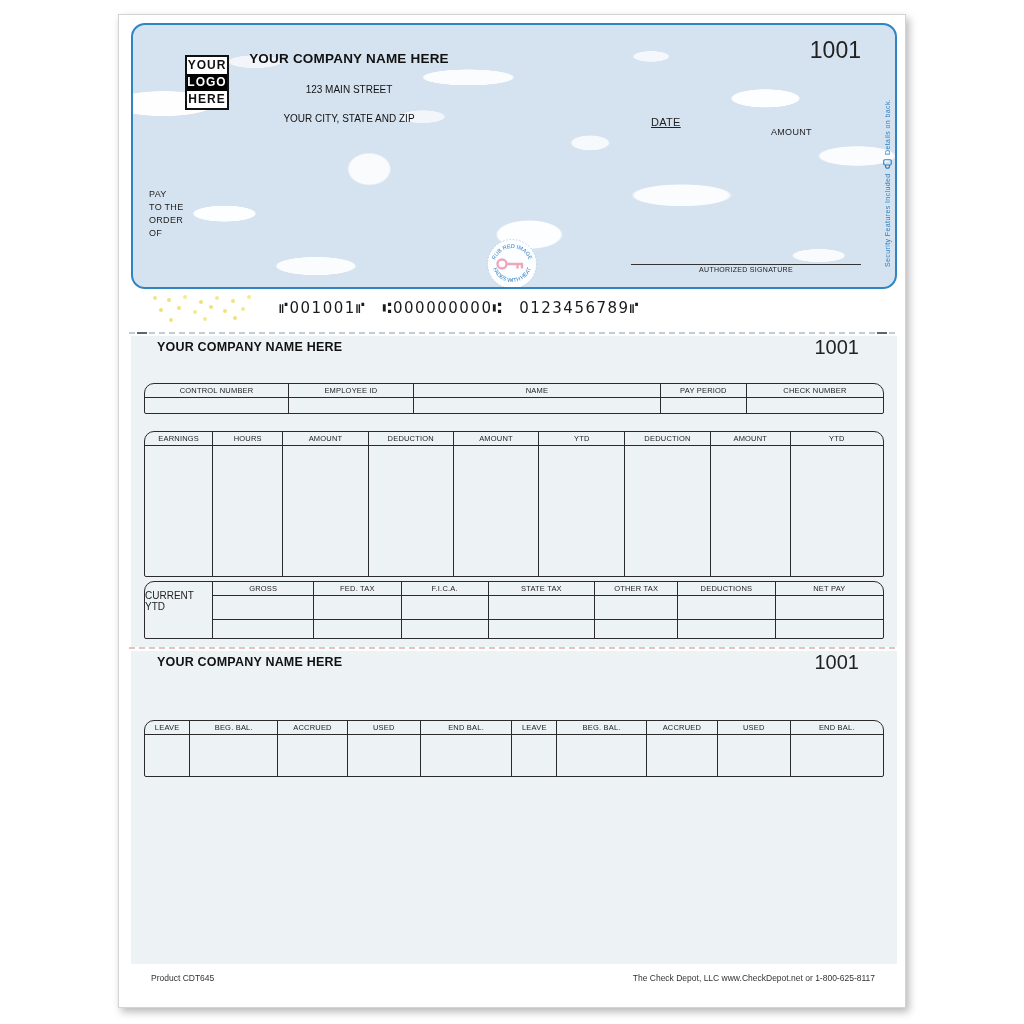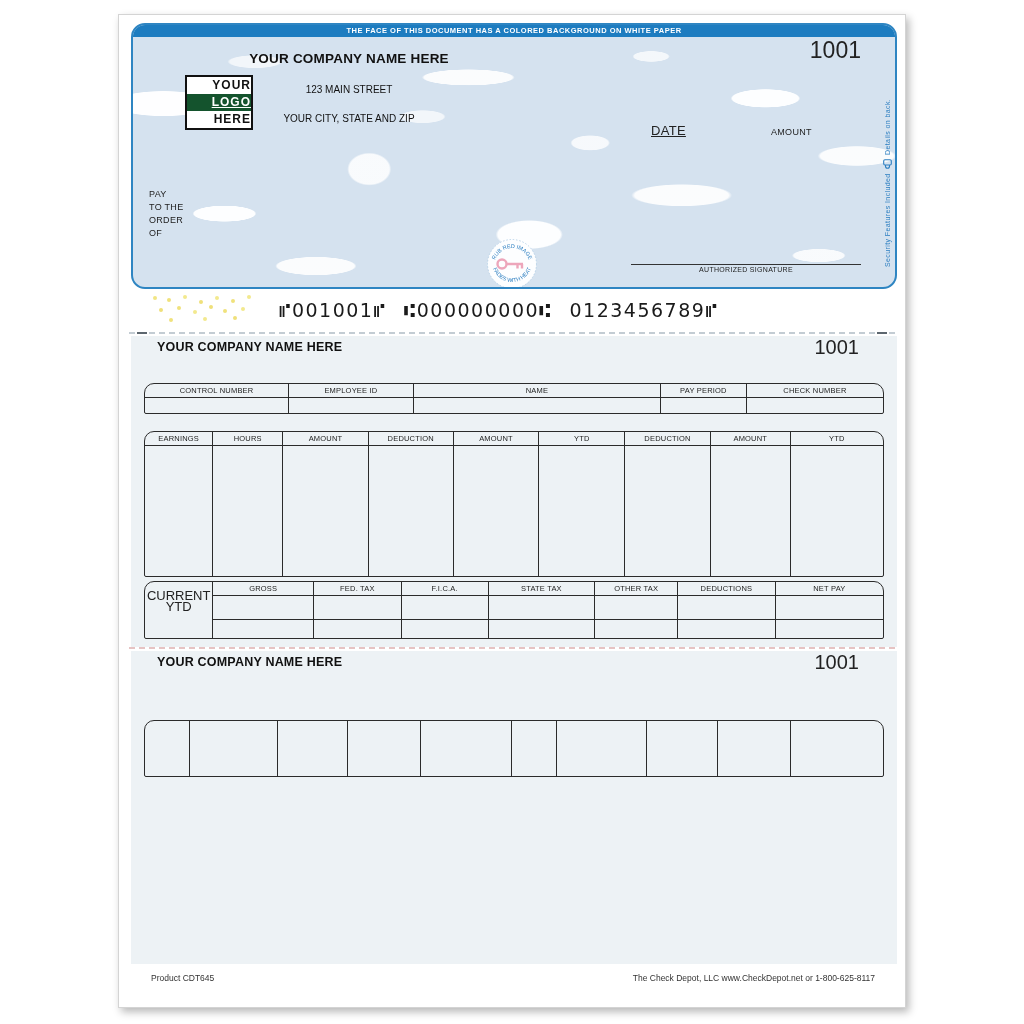--- a/index.html
+++ b/index.html
@@ -22,48 +22,48 @@
              radial-gradient(ellipse 90px 20px at 72% 65%, rgba(255,255,255,.9) 52%, transparent 56%),
              radial-gradient(ellipse 60px 16px at 83% 28%, #fdfeff 55%, transparent 58%),
              radial-gradient(ellipse 70px 18px at 95% 50%, rgba(255,255,255,.9) 52%, transparent 56%),
              radial-gradient(ellipse 48px 12px at 90% 88%, rgba(255,255,255,.85) 52%, transparent 56%),
              radial-gradient(ellipse 42px 12px at 38% 35%, rgba(255,255,255,.7) 50%, transparent 55%),
              radial-gradient(ellipse 34px 10px at 68% 12%, rgba(255,255,255,.75) 50%, transparent 55%),
              radial-gradient(ellipse 50px 12px at 16% 14%, rgba(255,255,255,.7) 50%, transparent 55%); }
   .check-bar { position:absolute; left:0; top:0; right:0; height:12px; background:#1d7cc0;
                color:#fff; font-size:7.5px; font-weight:bold; letter-spacing:.5px;
                text-align:center; line-height:12px; }
-  .logo-box { position:absolute; left:52px; top:30px; width:68px; height:55px; border:2px solid #111;
-              background:#fff; text-align:right;margin-top:20px; }
+  .logo-box { position:absolute; left:52px; top:30px; width:44px; height:55px; border:2px solid #111;
+              background:#fff; text-align:center; }
   .logo-box .row { display:block; height:17px; line-height:17px; font-size:12px; font-weight:bold;
                    letter-spacing:1px; color:#111; }
-  .logo-box .row.inv { background:#14532d; color:#fff;text-decoration:underline; }
+  .logo-box .row.inv { background:#000000; color:#fff; }
   .company-block { position:absolute; left:96px; top:26px; width:240px; text-align:center; color:#111; }
   .company-name { font-size:13.5px; font-weight:bold; letter-spacing:.2px; }
   .company-line { font-size:10px; margin-top:18px; }
   .bank-block { position:absolute; left:418px; top:16px; width:175px; text-align:center; color:#111; }
   .bank-name { font-size:9px; font-weight:bold; }
   .bank-line { font-size:8.5px; margin-top:1px; }
   .bank-fraction { font-size:8.5px; margin-top:24px; }
   .check-number-main { position:absolute; right:34px; top:12px; font-size:23px; color:#222; }
-  .lbl-date { position:absolute; left:518px; top:98px; font-size:13px; color:#222; letter-spacing:.3px;text-decoration:underline; }
+  .lbl-date { position:absolute; left:518px; top:91px; font-size:11px; color:#222; letter-spacing:.3px;text-decoration:underline; }
   .lbl-amount { position:absolute; left:638px; top:102px; font-size:9px; color:#222; letter-spacing:.3px; }
   .pay-to { position:absolute; left:16px; top:163px; font-size:9px; color:#222; line-height:13px; letter-spacing:.3px; }
   .sig-wrap { position:absolute; left:498px; top:239px; width:230px; border-top:1.5px solid #333;
               text-align:center; }
   .sig-label { font-size:7px; color:#222; letter-spacing:.3px; margin-top:1px; }
   .seal { position:absolute; left:353px; top:213px; }
   .side-text { position:absolute; right:3px; top:28px; height:214px; writing-mode:vertical-rl;
                transform:rotate(180deg); color:#2d7fc1; font-size:7px; letter-spacing:.4px;
                display:flex; align-items:center; }
   .side-text .gap { margin:4px 0; display:inline-block; }
 
   
   .micr { position:absolute; left:160px; top:284px; font-family:"DejaVu Sans", sans-serif;
-          font-size:19px; color:#1a1a1a; letter-spacing:1.5px; word-spacing:10px; }
+          font-size:15px; color:#1a1a1a; letter-spacing:1.5px; word-spacing:10px; }
   .dots { position:absolute; left:34px; top:281px; width:4px; height:4px; border-radius:50%;
           background:#f1e584;
           box-shadow: 14px 2px 0 #f0e27c, 30px -1px 0 #f3e98e, 46px 4px 0 #efe07a, 62px 0 0 #f3e98e,
                       78px 3px 0 #f0e27c, 94px -1px 0 #f3e98e, 6px 12px 0 #efe07a, 24px 10px 0 #f0e27c,
                       40px 14px 0 #f3e98e, 56px 9px 0 #efe07a, 70px 13px 0 #f0e27c, 88px 11px 0 #f3e98e,
                       16px 22px 0 #f0e27c, 50px 21px 0 #f3e98e, 80px 20px 0 #efe07a; }
   .perf { position:absolute; left:10px; right:10px; border-top:2px dashed #c3ccd3; }
   .perf1 { top:317px; }
   .perf2 { top:632px; border-top-color:#e6c3c3; }
   .perf-tick { position:absolute; width:10px; height:2px; background:#5d676f; top:317px; }
@@ -80,38 +80,35 @@
               border-radius:10px 10px 2px 2px; overflow:hidden; }
   table { width:100%; height:100%; border-collapse:collapse; table-layout:fixed; }
   th { font-size:7.5px; font-weight:normal; color:#222; letter-spacing:.2px; text-align:center;
        height:13px; border-right:1px solid #2b2b2b; border-bottom:1px solid #2b2b2b; padding:0; }
   td { border-right:1px solid #2b2b2b; padding:0; }
   th:last-child, td:last-child { border-right:none;margin-top:24px; }
   .t1 { top:368px; height:31px; }
   .t2 { top:416px; height:146px; }
   .t3 { top:566px; height:58px; }
   .t4 { top:705px; height:57px; }
-  .t3 .ytd-label { border-right:1px solid #2b2b2b; text-align:center; vertical-align:top;
-                   font-size:13px; color:#222; padding-top:8px; line-height:11px; }
+  .t3 .ytd-label { border-right:1px solid #2b2b2b; text-align:left; vertical-align:top;
+                   font-size:10px; color:#222; padding-top:8px; line-height:11px; }
   .t3 .r1 td { border-bottom:1px solid #2b2b2b; height:24px; }
   .t3 .ytd-label { border-bottom:none; }
 
   
   .footer-left { position:absolute; left:32px; top:958px; font-size:8.5px; color:#333; }
   .footer-right { position:absolute; right:30px; top:958px; font-size:8.5px; color:#333; }
 </style>
 </head>
 <body>
 
 <div class="sheet">
 
   <div class="check">
-    <div class="check-bar">
-      <span>THE FACE OF THIS DOCUMENT HAS A COLORED BACKGROUND ON WHITE PAPER</span>
-    </div>
 
     <div class="logo-box">
       <span class="row">YOUR</span>
       <span class="row inv">LOGO</span>
       <span class="row">HERE</span>
     </div>
 
     <div class="company-block">
       <div class="company-name">YOUR COMPANY NAME HERE</div>
       <div class="company-line">123 MAIN STREET</div>
@@ -310,20 +307,32 @@
           <col style="width:9.46%">
           <col style="width:9.86%">
         <col style="width:12.43%">
           <col style="width:6.08%">
           <col style="width:12.16%">
           <col style="width:9.60%">
         <col style="width:9.86%">
           <col style="width:12.58%">
       </colgroup>
       <tbody>
+          <tr>
+        <th>LEAVE</th>
+        <th>BEG. BAL.</th>
+        <th>ACCRUED</th>
+        <th>USED</th>
+        <th>END BAL.</th>
+        <th>LEAVE</th>
+        <th>BEG. BAL.</th>
+        <th>ACCRUED</th>
+        <th>USED</th>
+        <th>END BAL.</th>
+      </tr>
       <tr>
         <td></td>
         <td></td>
         <td></td>
         <td></td>
         <td></td>
         <td></td>
         <td></td>
         <td></td>
         <td></td>

